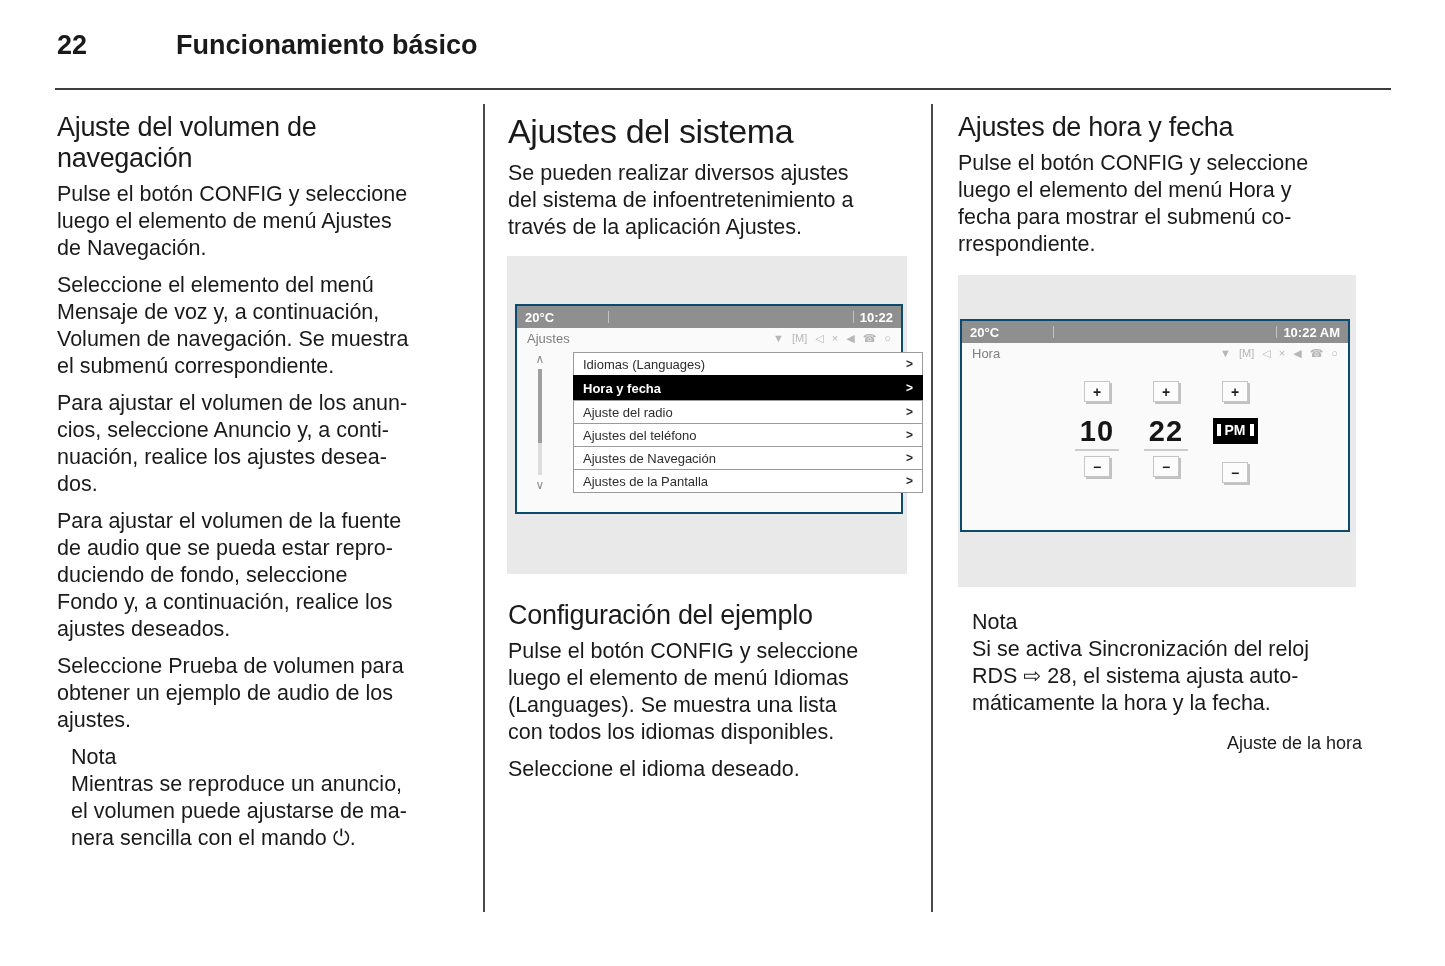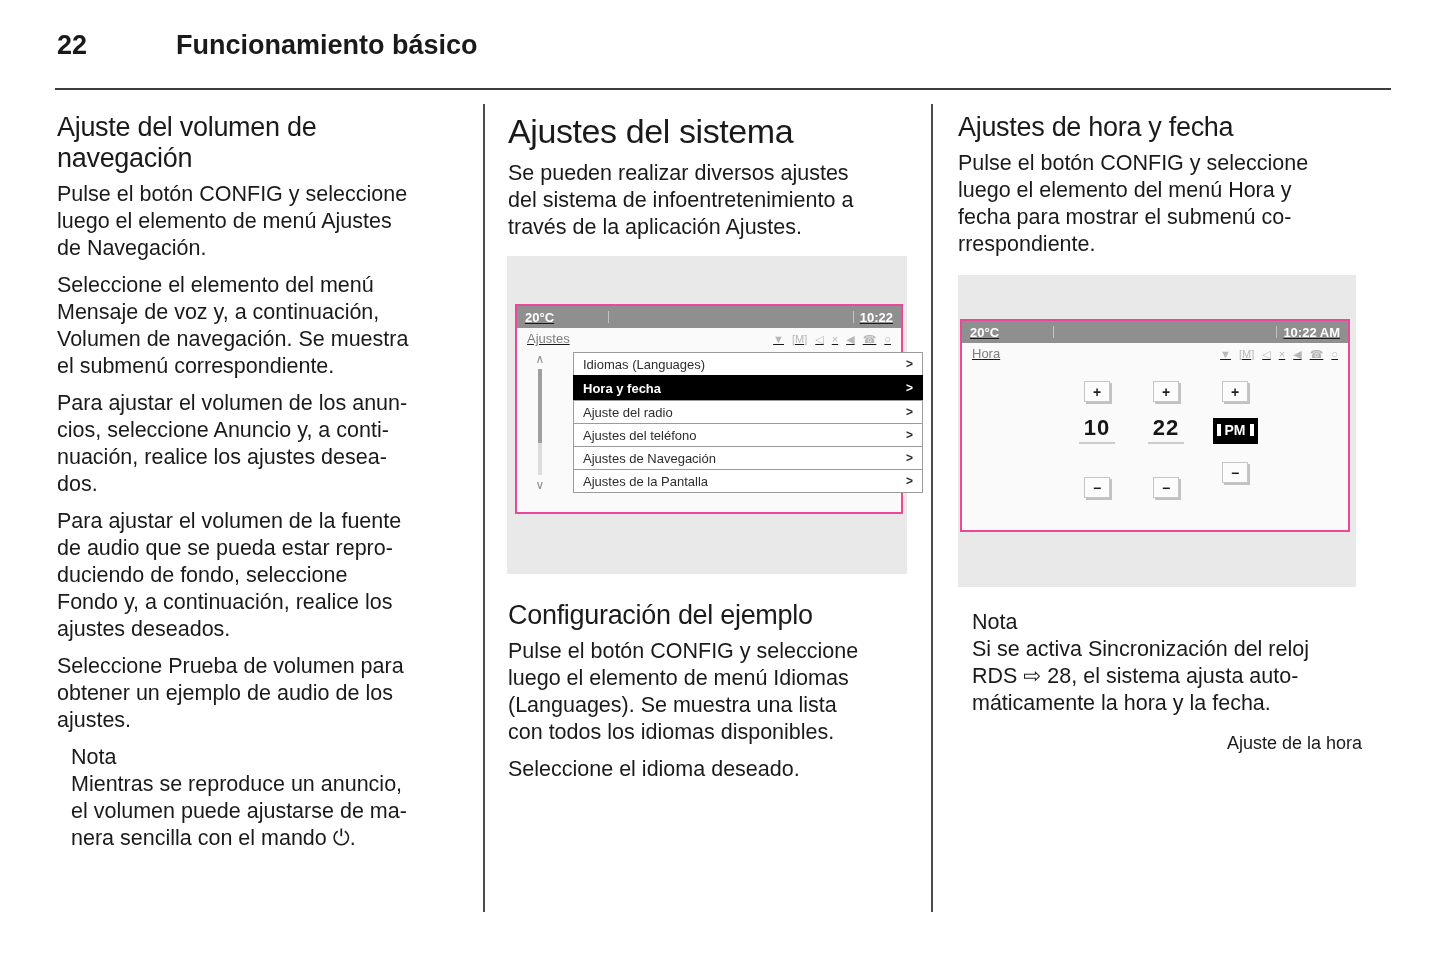--- a/index.html
+++ b/index.html
@@ -23,51 +23,51 @@
   .h2{font-size:34px;line-height:38px;margin:0 0 10px;font-weight:normal;letter-spacing:-0.4px;white-space:pre-line;}
   .h3{font-size:27px;line-height:31px;margin:0 0 7px;font-weight:normal;letter-spacing:-0.3px;white-space:pre-line;}
   .h4{font-size:18px;line-height:28px;margin:12px 0 2px;font-weight:normal;white-space:pre-line;text-align:right;}
   p.body{font-size:21.5px;line-height:27px;margin:0 0 10px;white-space:pre-line;}
   .note{margin-left:14px;margin-top:6px;}
   .note .note-label{margin:0;}
   
   .figure{position:relative;background:#e9e9e9;}
   #fig-settings{width:400px;height:318px;margin:15px 0 26px -1px;}
   #fig-hora{width:398px;height:312px;margin:17px 0 22px 0;}
-  .screen{position:absolute;background:#fafafa;border:2px solid #ec4899;text-decoration:underline;}
+  .screen{position:absolute;background:#fafafa;border:2px solid #0c4a6e;}
   #fig-settings .screen{left:8px;top:48px;width:384px;height:206px;}
   #fig-hora .screen{left:2px;top:44px;width:386px;height:209px;}
   .statusbar{height:22px;background:#8f8f8f;color:#ffffff;display:flex;align-items:center;
     font-size:13px;font-weight:bold;padding:0 8px;}
   .sb-sep{width:1px;height:12px;background:#c3c3c3;}
   .sb-sep.left{margin-left:54px;}
   .sb-spacer{flex:1;}
   .sb-time{margin-left:6px;}
-  .approw{display:flex;align-items:center;padding:3px 10px 0 10px;}
+  .approw{display:flex;padding:3px 10px 0 10px;}
   .app-title{font-size:13px;color:#7d7d7d;}
   .status-icons{margin-left:auto;display:flex;gap:8px;color:#b7b7b7;font-size:11px;line-height:14px;}
   .status-icons span{display:inline-block;}
   
   .scrollzone{position:absolute;left:12px;top:46px;width:22px;height:140px;display:flex;
     flex-direction:column;align-items:center;color:#8d8d8d;font-size:12px;}
   .scrolltrack{flex:1;width:4px;background:#dcdcdc;margin:3px 0;position:relative;}
   .scrollthumb{position:absolute;left:0;top:0;width:4px;height:70%;background:#9f9f9f;}
   .menu{position:absolute;left:56px;top:46px;width:350px;}
   .menu-row{display:flex;align-items:center;height:22px;background:#ffffff;border:1px solid #9b9b9b;
     margin-top:-1px;padding:0 9px;font-size:13px;color:#2c2c2c;}
   .menu-row:first-child{margin-top:0;}
   .menu-row.selected{background:#000000;color:#ffffff;border-color:#000000;height:24px;font-weight:bold;}
   .menu-chevron{margin-left:auto;font-weight:bold;font-size:12px;}
   
   .stepper{position:absolute;left:106px;top:60px;display:flex;gap:11px;}
   .step-col{width:58px;display:flex;flex-direction:column;align-items:center;}
   .step-btn{width:24px;height:19px;background:#fcfcfc;border:1px solid #c6c6c6;
     box-shadow:2px 2px 0 #c2c2c2;font-size:14px;font-weight:bold;color:#1e1e1e;
     display:flex;align-items:center;justify-content:center;}
-  .step-val{margin:13px 0 33px;font-size:22px;letter-spacing:1px;color:#161616;
+  .step-val{margin:13px 0 5px;font-size:29px;letter-spacing:1px;color:#161616;
     border-bottom:2px solid #cccccc;padding:0 5px 1px;font-weight:bold;}
   .step-col.pm .step-val{background:#000000;color:#ffffff;border-bottom-color:transparent;
     font-size:14px;padding:4px 12px;margin:16px 0 18px;position:relative;letter-spacing:0;}
   .step-col.pm .step-val::before,.step-col.pm .step-val::after{
     content:"";position:absolute;top:50%;transform:translateY(-50%);width:4px;height:12px;background:#ffffff;}
   .step-col.pm .step-val::before{left:4px;}
   .step-col.pm .step-val::after{right:4px;}
 </style>
 </head>
 <body>

